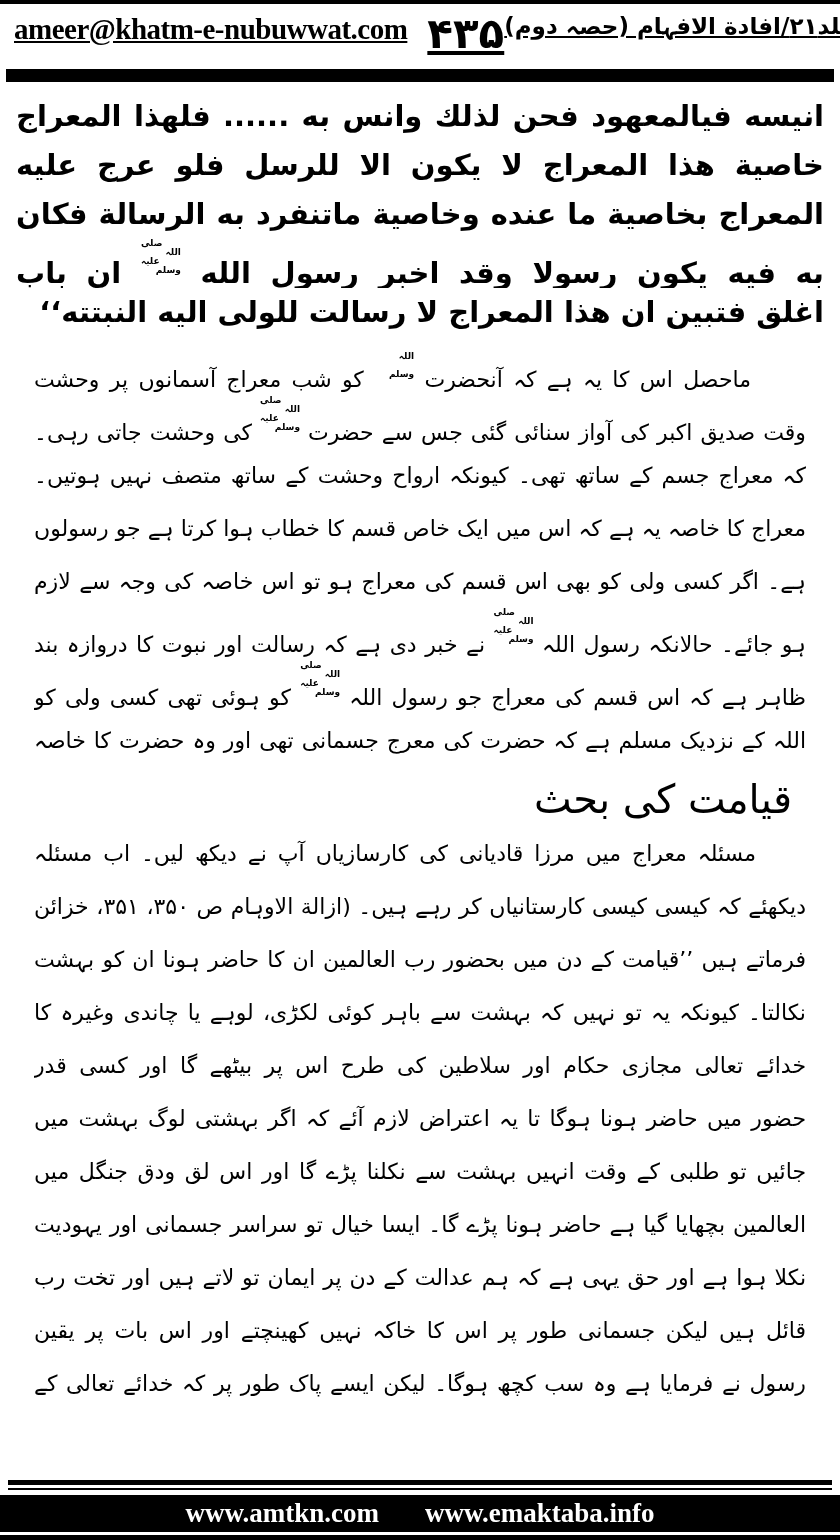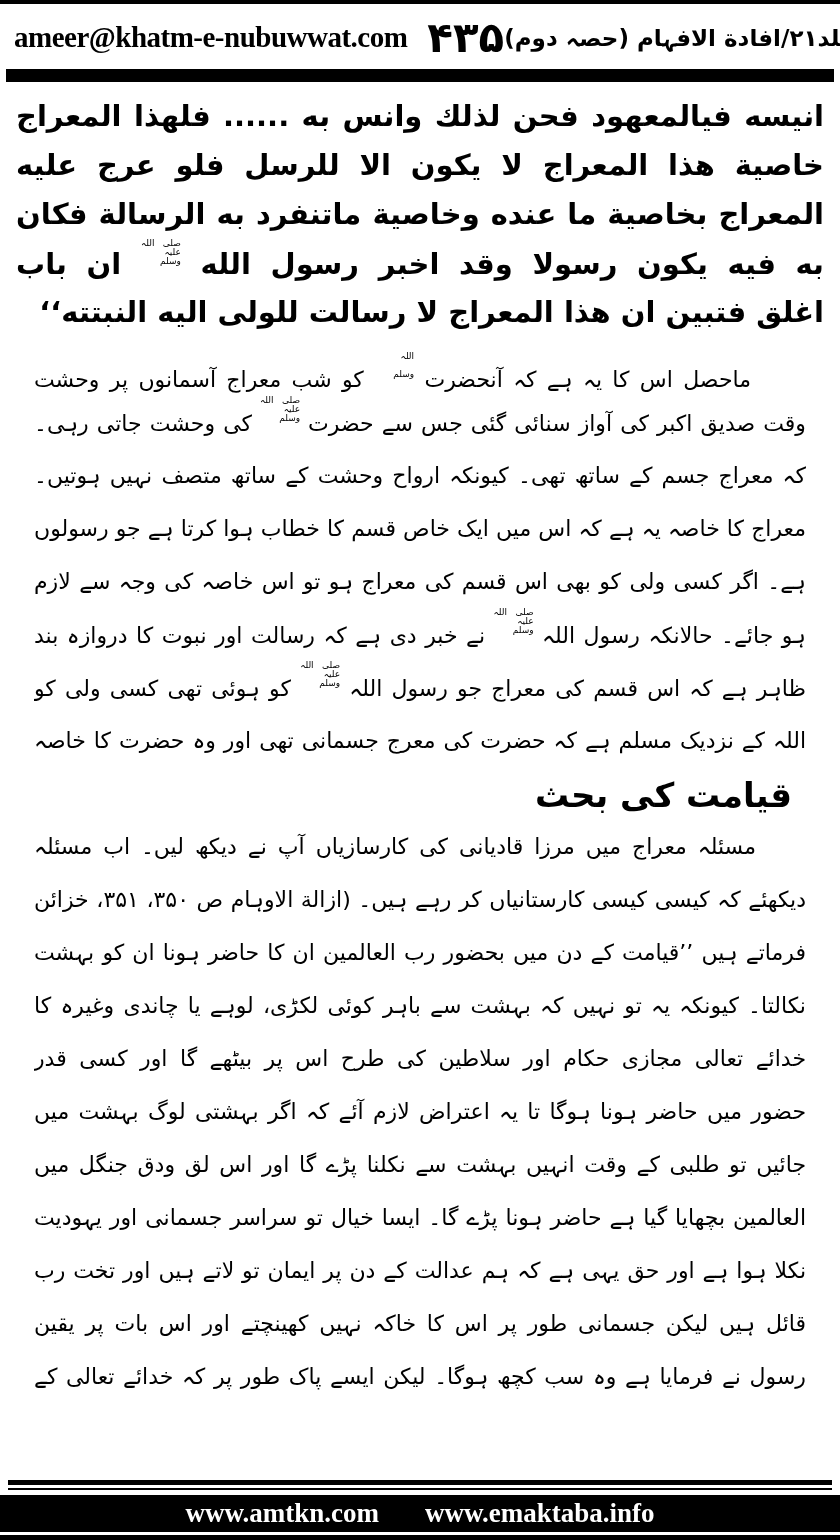--- a/index.html
+++ b/index.html
@@ -6,22 +6,22 @@
   #page{
     position:relative;
     width:840px;height:1540px;
     background:#fff;color:#000;
     font-family:"DejaVu Sans",sans-serif;
     overflow:hidden;
   }
   .topline{height:4px;background:#000;}
   
   .header{
-    display:flex;align-items:center;
-    padding:9px 14px 4px 14px;height:49px;direction:ltr;
+    display:flex;align-items:flex-start;
+    padding:9px 14px 4px 14px;height:49px;direction:ltr;text-decoration:underline;
   }
   .email{
     font-family:"Liberation Serif",serif;font-weight:bold;
     font-size:29px;letter-spacing:-0.5px;white-space:nowrap;
   }
   .pagenum{
     font-size:42px;font-weight:bold;margin-left:20px;line-height:1;
     font-family:"DejaVu Sans",sans-serif;
   }
   .booktitle{
@@ -45,28 +45,28 @@
     height:53px;line-height:53px;overflow:hidden;
     text-align:justify;text-align-last:justify;
   }
   .para1{padding-top:6px;}
   .para1 .line:first-child{text-indent:55px;}
   .para1 .line:last-child{text-align-last:right;}
   .para2 .line:first-child{text-indent:50px;}
   
   .heading{
     direction:rtl;text-align:right;
-    font-size:34px;font-weight:bold;line-height:1.1;
+    font-size:40px;font-weight:normal;line-height:1.1;
     padding:10px 48px 6px 0;
   }
   
   .saw{
     display:inline-block;width:40px;
-    font-size:9px;font-weight:normal;line-height:9px;
-    text-align:right;vertical-align:8px;overflow:hidden;
+    font-size:9px;font-weight:bold;line-height:9px;
+    text-align:left;vertical-align:8px;overflow:hidden;
   }
   .saw span{display:block;}
   
   .footer-section{position:absolute;left:0;right:0;bottom:0;}
   .rule-thick{height:5px;background:#000;margin:0 8px;}
   .rule-thin{height:2px;background:#000;margin:3px 8px 5px 8px;}
   .footerbar{
     background:#000;color:#fff;height:37px;
     display:flex;align-items:center;justify-content:center;gap:46px;
     font-family:"Liberation Serif",serif;font-weight:bold;font-size:27px;

